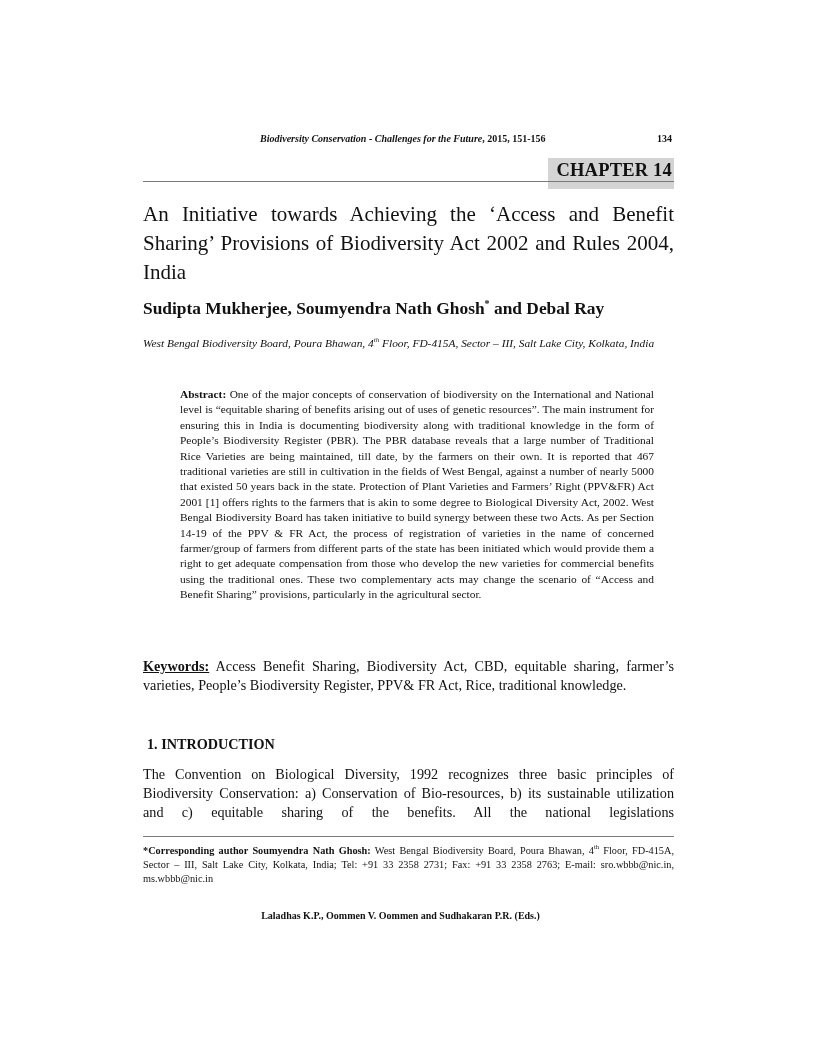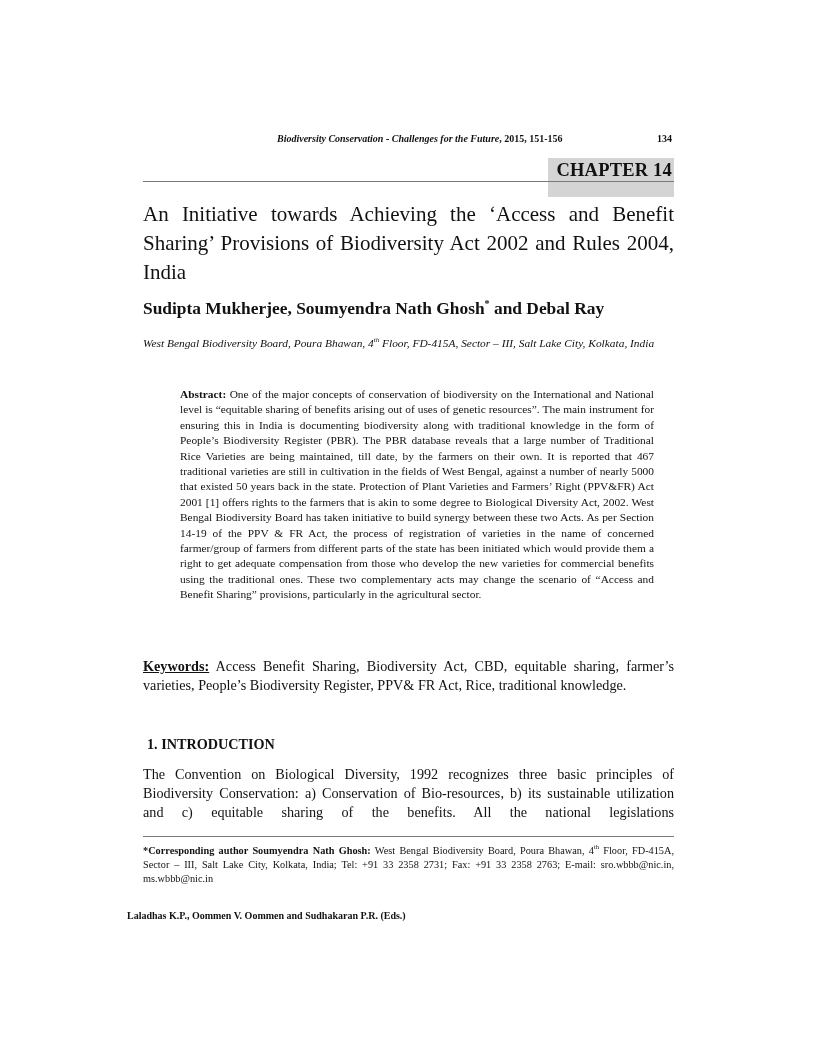--- a/index.html
+++ b/index.html
@@ -24,36 +24,36 @@
     .running-head {
       position: absolute;
       top: 133px;
       left: 0;
       width: 531px;
       font-size: 10px;
       font-weight: bold;
     }
     .running-head .journal {
       position: absolute;
-      left: 134px;
+      left: 117px;
       font-style: italic;
     }
     .running-head .journal .plain { font-style: normal; }
     .running-head .page-num {
       position: absolute;
       right: 2px;
     }
     .chapter-box {
       position: absolute;
       top: 158px;
       right: 0;
       background: #d4d4d4;
       font-size: 18.5px;
       font-weight: bold;
-      padding: 1px 2px 16px 8px;
+      padding: 1px 2px 8px 8px;
       letter-spacing: 0.2px;
       line-height: 22px;
     }
     .chapter-rule {
       position: absolute;
       top: 181px;
       left: 0;
       width: 531px;
       height: 0;
       border-top: 1.5px solid #7a7a7a;
@@ -161,20 +161,21 @@
     .footnote .label { font-weight: bold; }
     .footnote sup {
       font-size: 6.5px;
       vertical-align: 5px;
     }
     .publisher {
       position: absolute;
       top: 909px;
       left: 0;
       width: 531px;
+      text-align: center;
       font-size: 10px;
       font-weight: bold;
       line-height: 13px;
     }
     .publisher div { margin-left: -16px; }
   </style>
 </head>
 <body>
 
 <div class="page">

